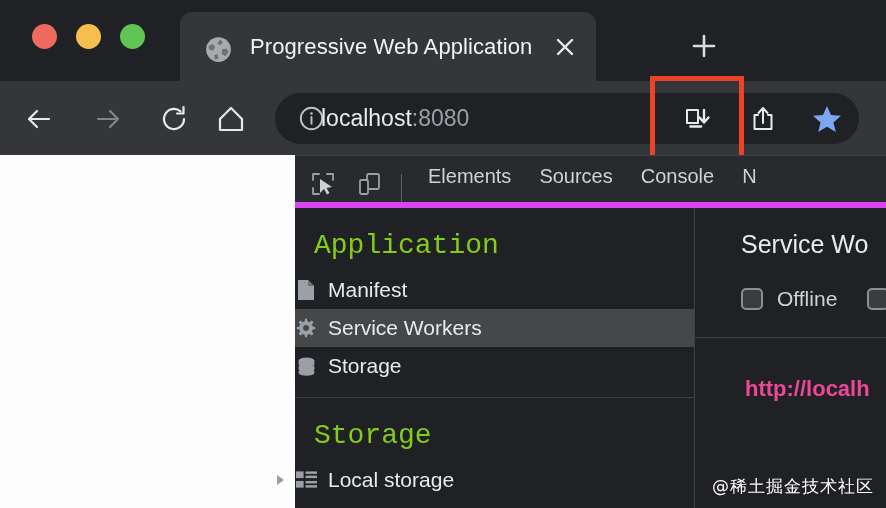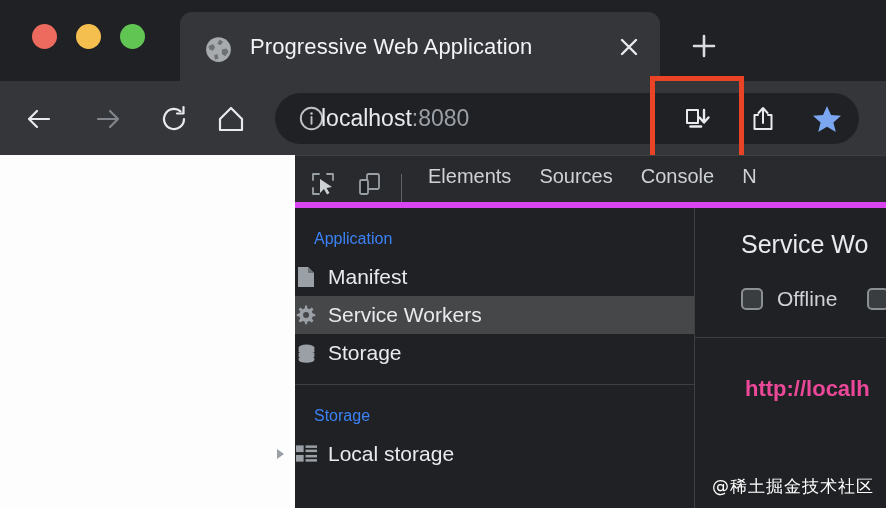--- a/index.html
+++ b/index.html
@@ -39,21 +39,21 @@
     width: 25px; height: 25px;
     border-radius: 50%;
   }
   .light.red { background: #ec6a5e; }
   .light.yellow { background: #f5bf4f; }
   .light.green { background: #61c554; }
 
   .tab {
     position: absolute;
     left: 180px; top: 12px;
-    width: 480px; height: 69px;
+    width: 416px; height: 69px;
     background: #35363a;
     border-radius: 12px 12px 0 0;
   }
   .tab-favicon {
     position: absolute;
     left: 25px; top: 24px;
     width: 27px; height: 27px;
   }
   .tab-title {
     position: absolute;
@@ -202,23 +202,24 @@
   }
   .dt-sidebar {
     position: absolute;
     left: 0; top: 0;
     width: 400px; height: 301px;
     background: #202124;
     border-right: 1px solid #3c4043;
     box-sizing: border-box;
   }
   .sb-group-title {
-    font-size: 16px;
-    color: #3b82f6;
+    font-size: 28px;
+    color: #84cc16;
     padding: 22px 0 10px 19px;
+    font-family: Liberation Mono, monospace;
   }
   .sb-item {
     height: 38px;
     display: flex;
     align-items: center;
     font-size: 21px;
     color: #e8eaed;
     white-space: nowrap;
   }
   .sb-item.selected { background: #454749; }

